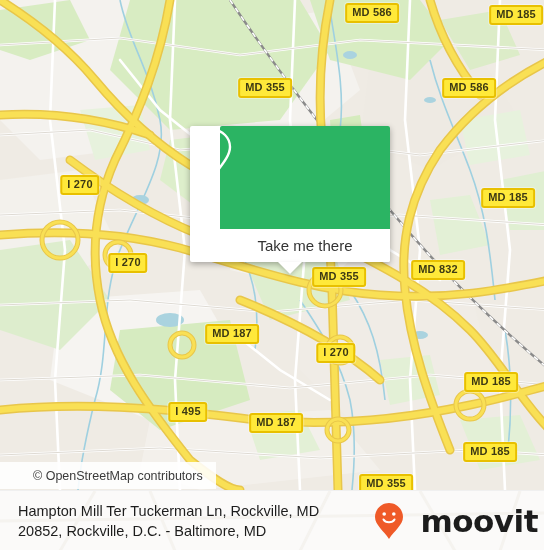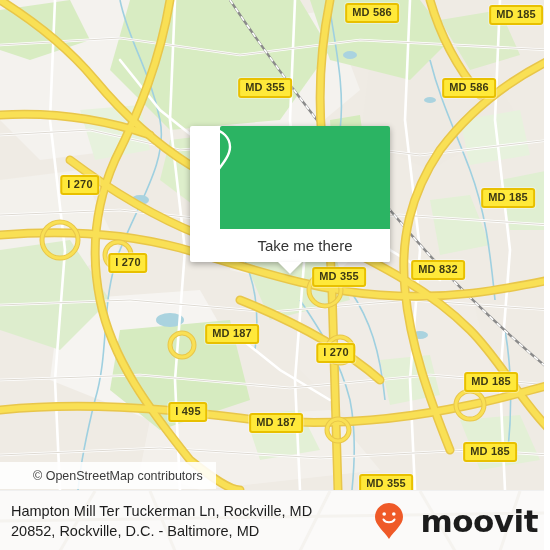--- a/index.html
+++ b/index.html
@@ -89,21 +89,21 @@
     position:absolute;left:0;top:490px;width:550px;height:60px;
     background:#fbfbfb;
     display:flex;align-items:center;
     border-top:1px solid #f0f0f0;
   }
   .footer-watermark{
     position:absolute;left:0;top:0;width:550px;height:60px;opacity:.5;
   }
   .footer-address{
     position:relative;
-    padding-left:11px;
+    padding-left:18px;
     font-size:14.5px;
     line-height:20px;
     color:#1d1d1d;
     max-width:390px;
     font-family:"Liberation Sans", sans-serif;
   }
   .brand{
     position:absolute;right:12px;top:50%;transform:translateY(-50%);
     display:flex;align-items:center;gap:16px;
   }

